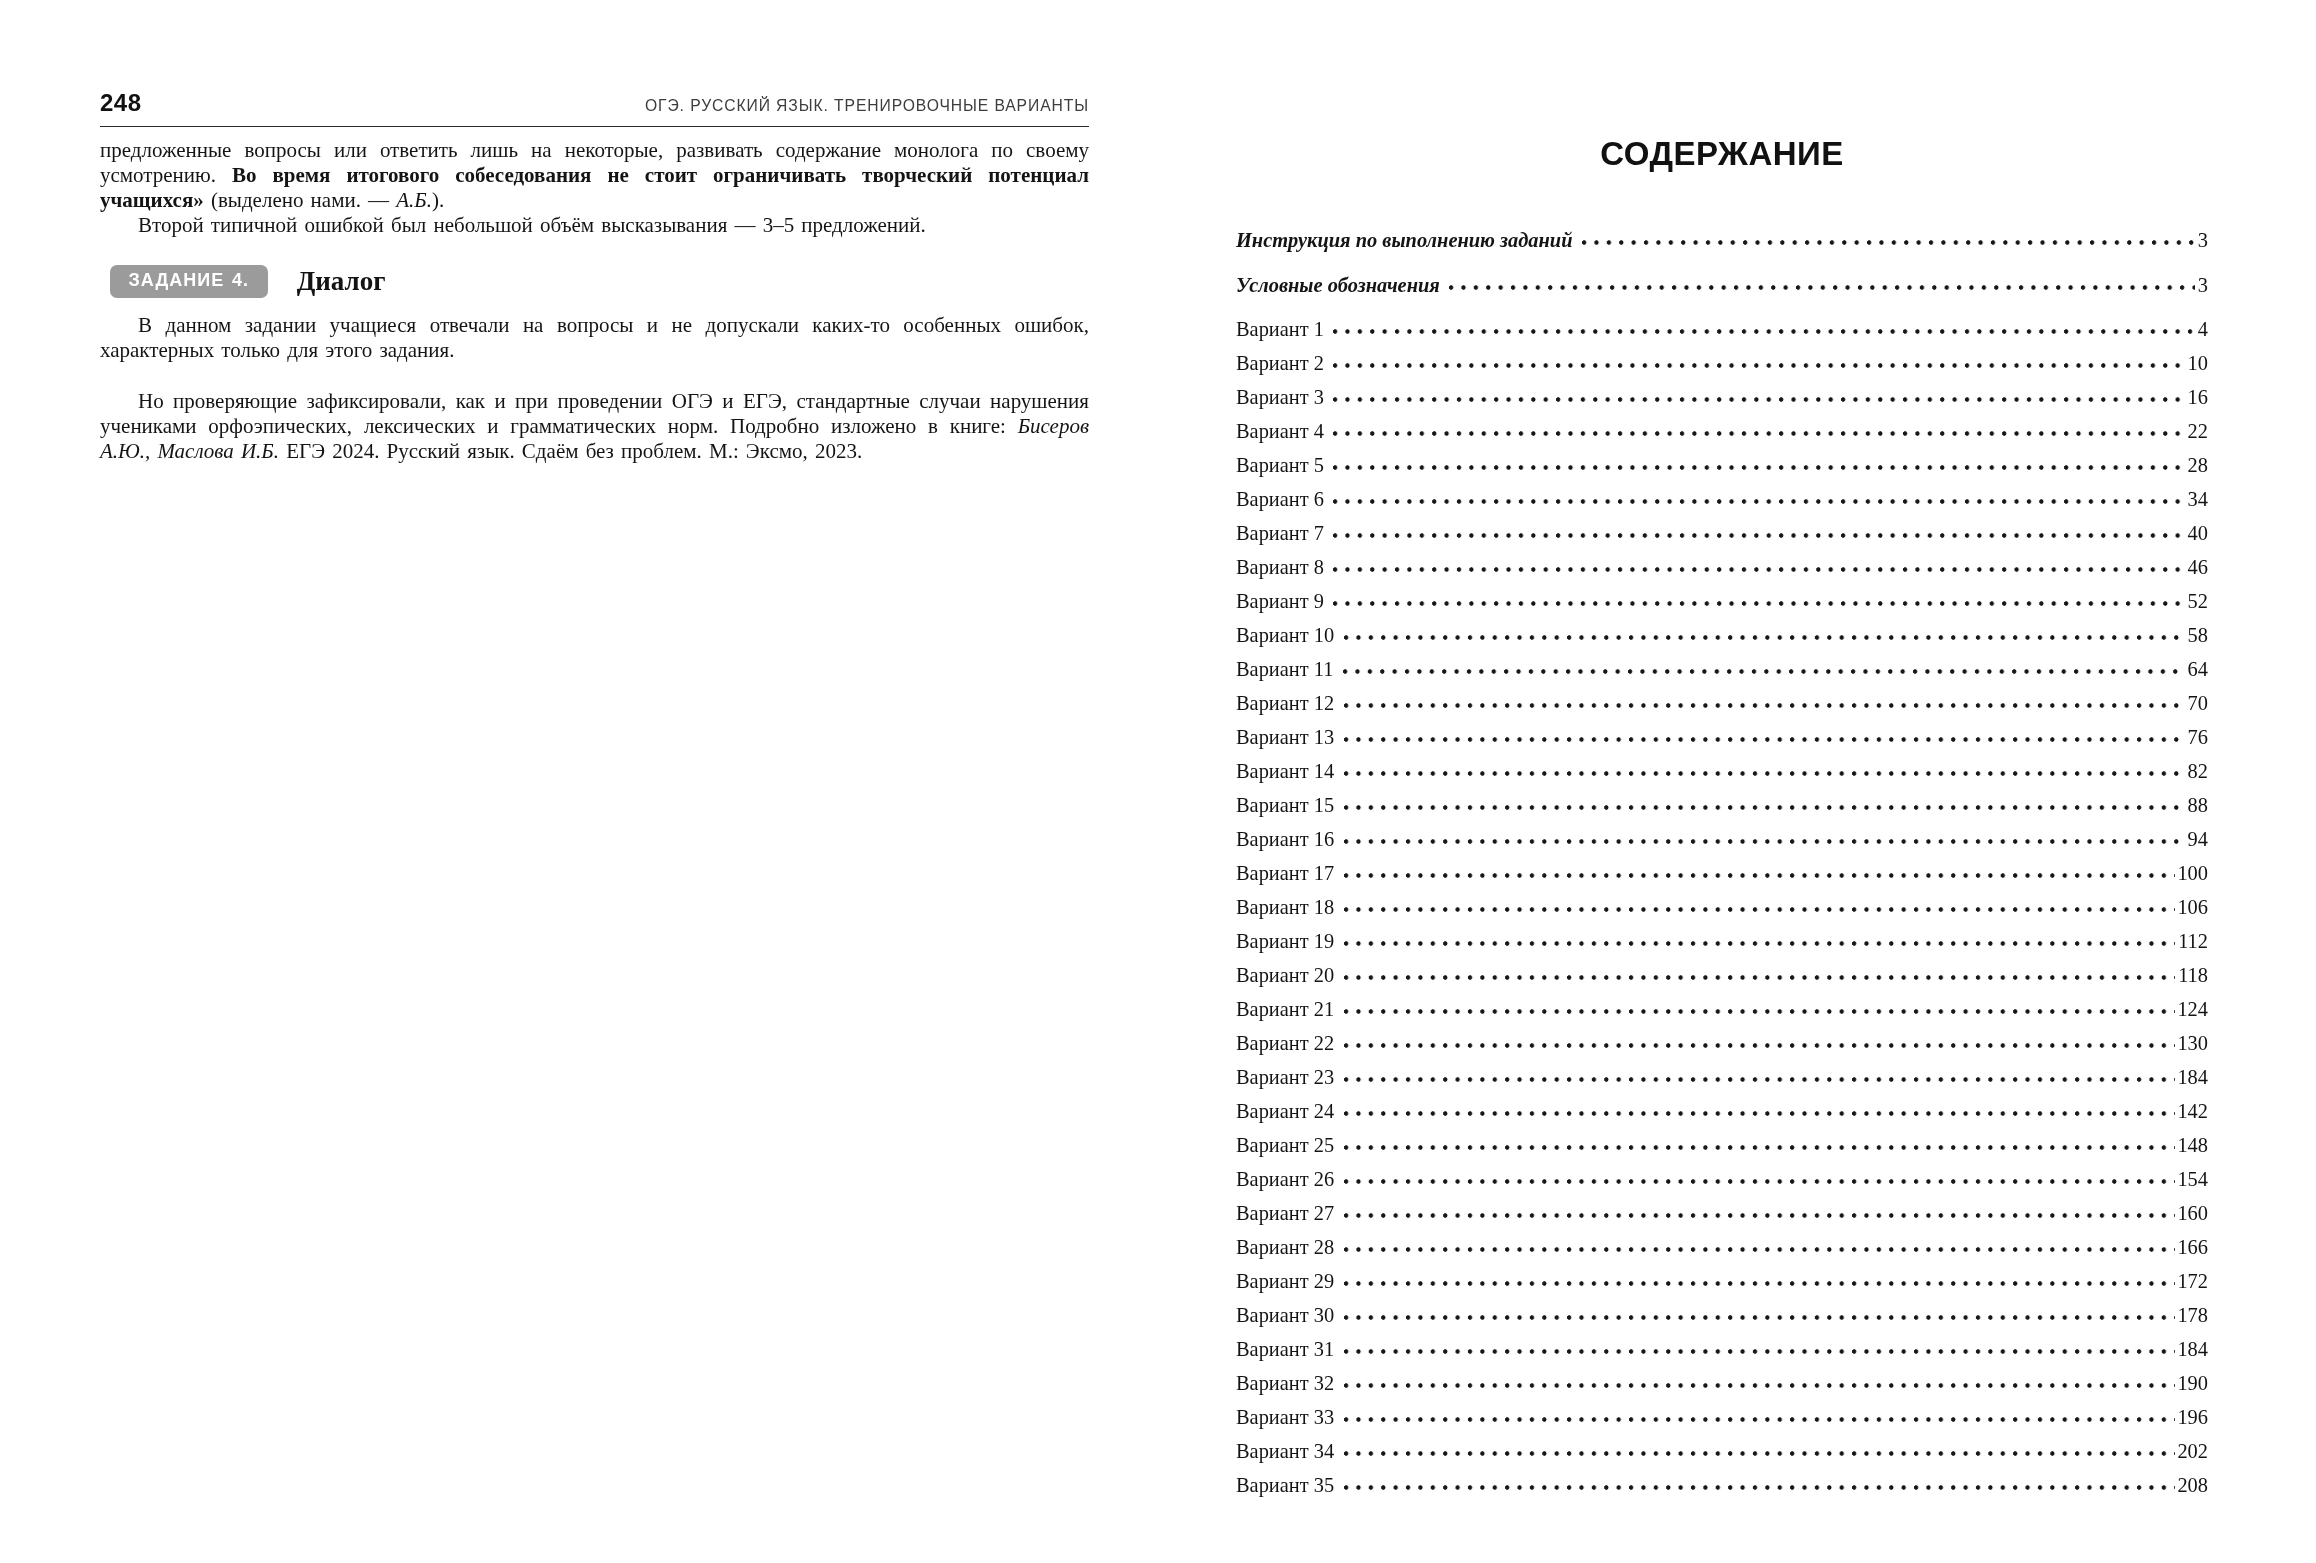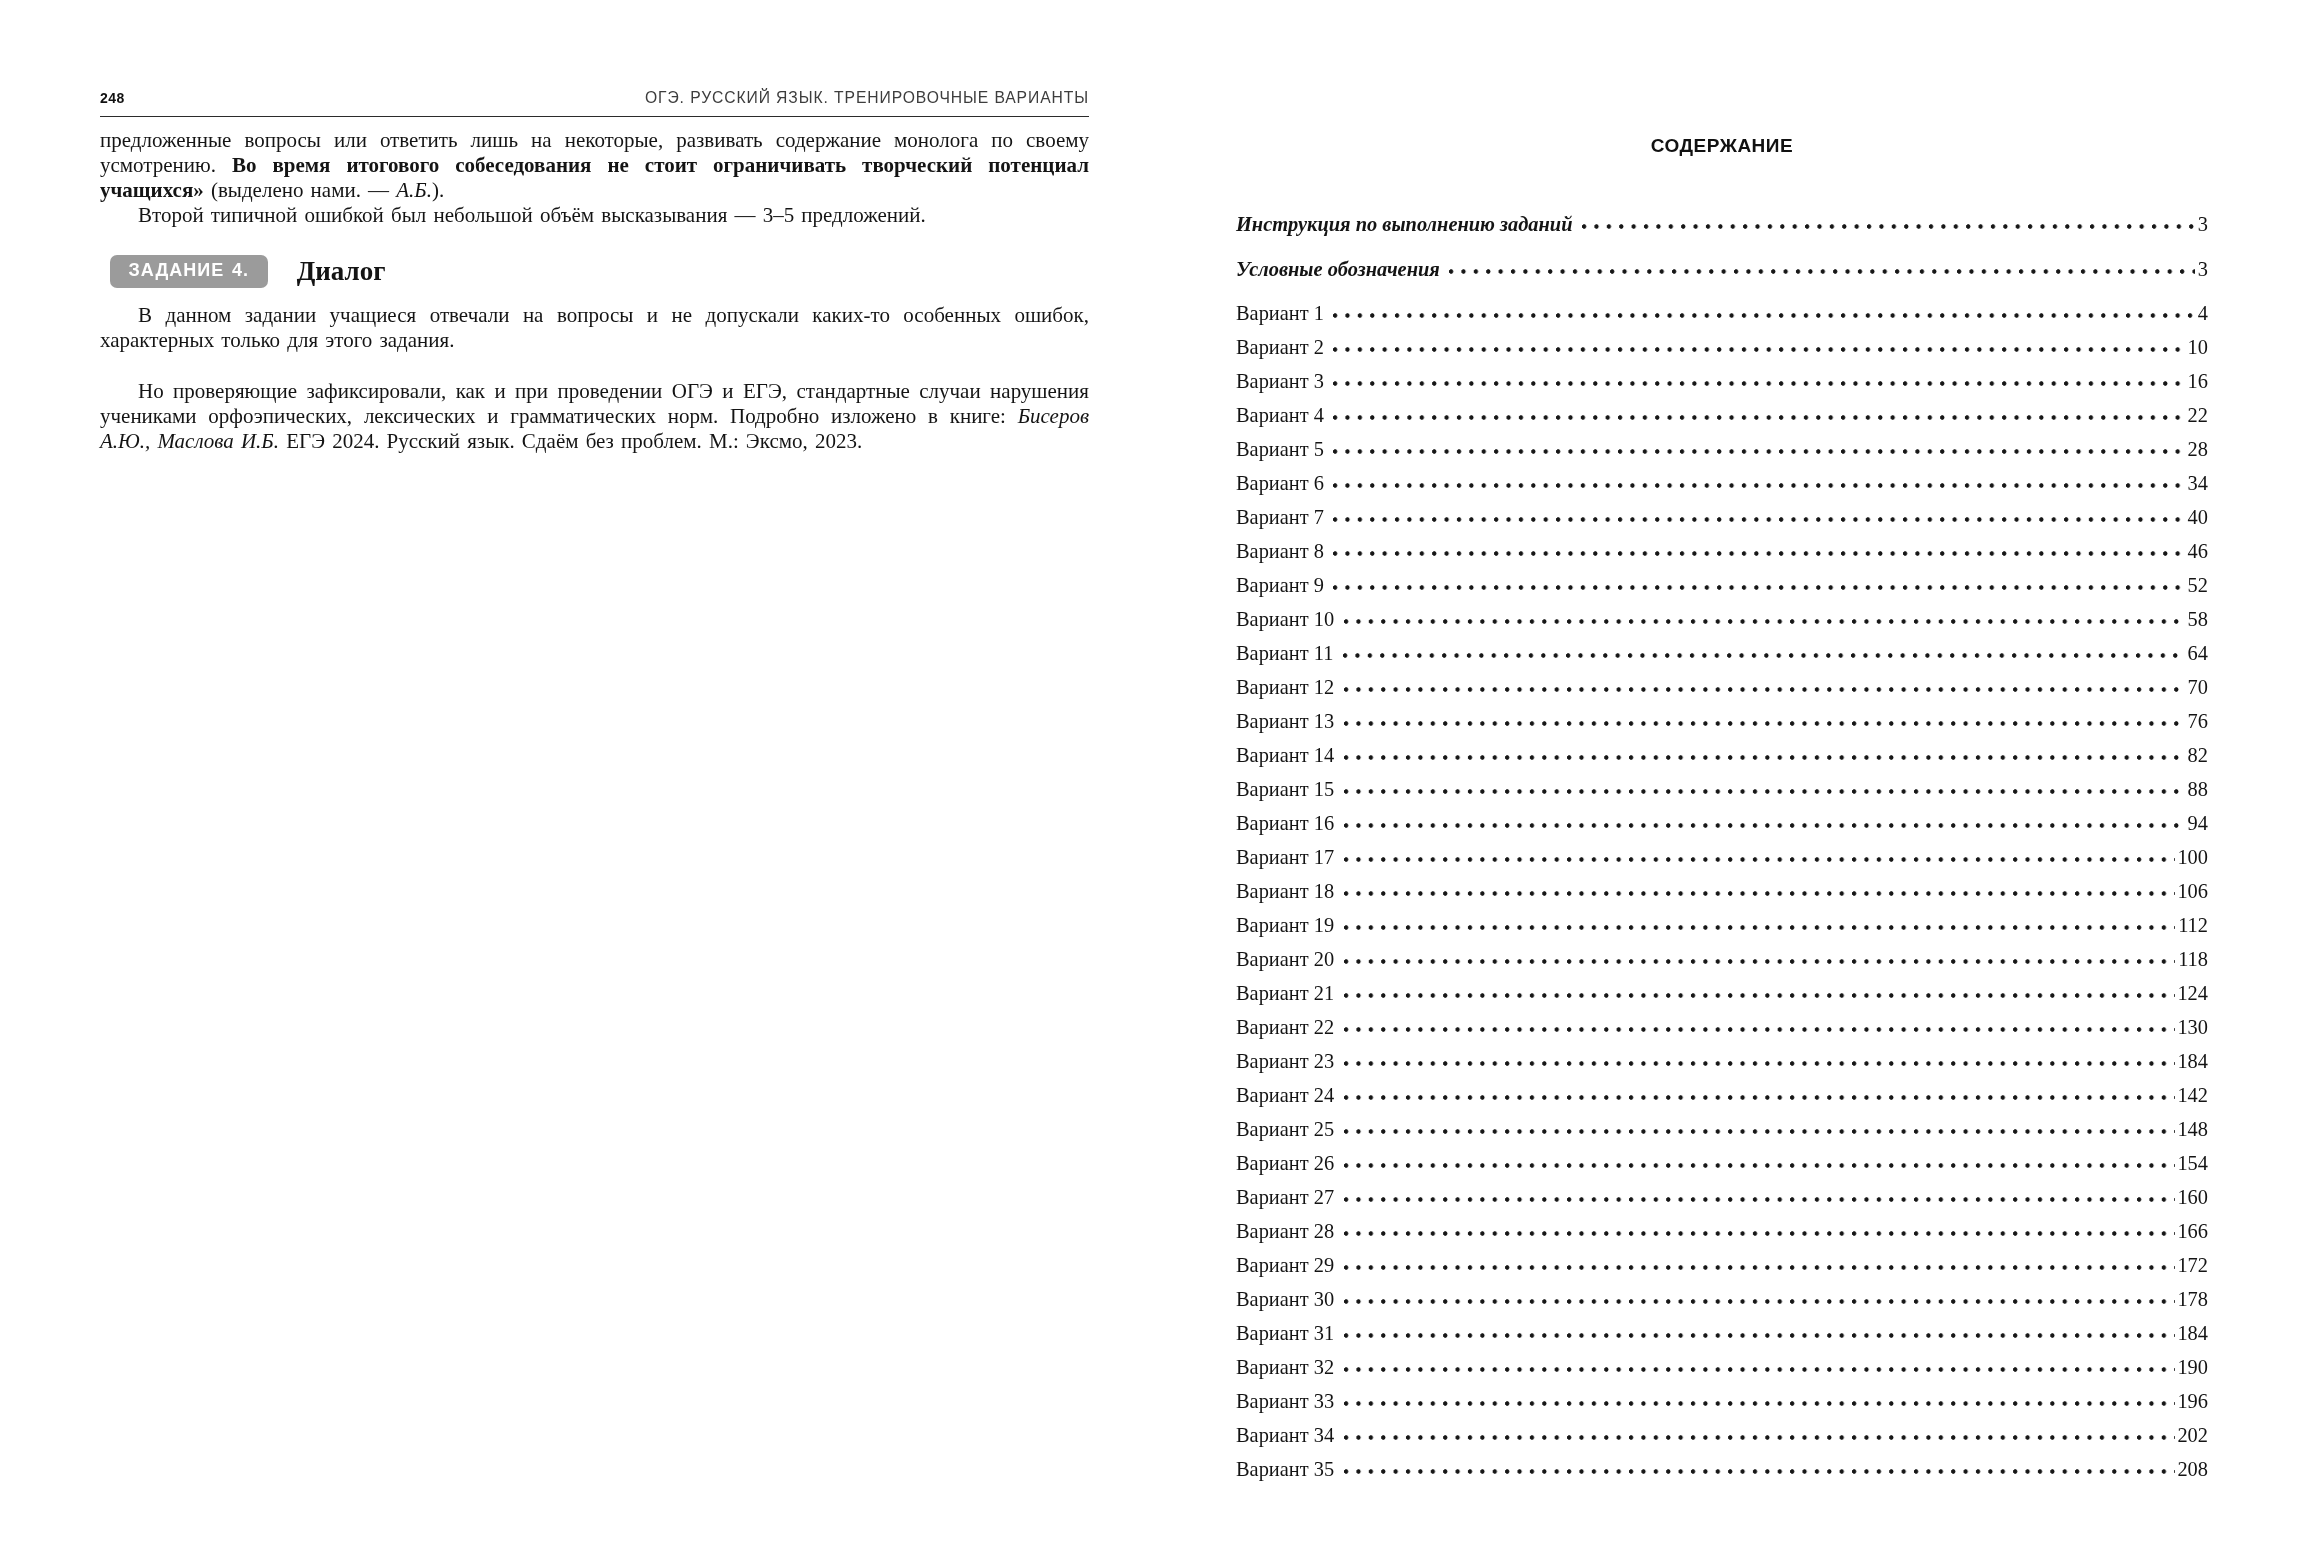--- a/index.html
+++ b/index.html
@@ -15,21 +15,21 @@
 
   
   .left-page { position: absolute; left: 100px; top: 89px; width: 989px; }
 
   .page-header {
     display: flex; justify-content: space-between; align-items: baseline;
     font-family: "Liberation Sans", sans-serif;
     border-bottom: 1.9px solid #2b2b2b;
     padding-bottom: 8.6px;
   }
-  .page-num { font-weight: 700; font-size: 14px; color: #111; letter-spacing: 0.5px; }
+  .page-num { font-weight: 700; font-size: 24px; color: #111; letter-spacing: 0.5px; }
   .running-title { font-size: 15.7px; color: #3d3d3d; letter-spacing: 0.9px; font-weight: 400; }
 
   .body-copy { margin-top: 11px; font-size: 21px; line-height: 25px; text-align: justify; word-spacing: 1.9px; }
   .body-copy p { margin: 0; }
   .indent { text-indent: 38px; }
   .gap-above { margin-top: 26px !important; }
 
   .task-row { display: flex; align-items: center; gap: 28.5px; margin: 27.6px 0 15px 9.5px; }
   .badge {
     background: #9b9b9b; color: #ffffff;
@@ -41,21 +41,21 @@
   .task-title { font-weight: 700; font-size: 27px; }
 
   b.run { font-weight: 700; }
   i.run { font-style: italic; }
 
   
   .right-page { position: absolute; left: 1236px; top: 135px; width: 972px; }
   .toc-title {
     text-align: center;
     font-family: "Liberation Sans", sans-serif;
-    font-weight: 700; font-size: 19px; color: #111;
+    font-weight: 700; font-size: 33px; color: #111;
     letter-spacing: 0.5px;
     margin: 0 0 50px 0;
   }
   .toc-row { display: flex; align-items: baseline; font-size: 20.4px; height: 34px; line-height: 34px; }
   .toc-row .toc-label { white-space: nowrap; flex: 0 0 auto; text-align: center; }
   .toc-row .toc-page { white-space: nowrap; flex: 0 0 auto; }
   .toc-dots {
     flex: 1 1 auto;
     height: 8.6px;
     margin: 0 2.9px 0 9.5px;

